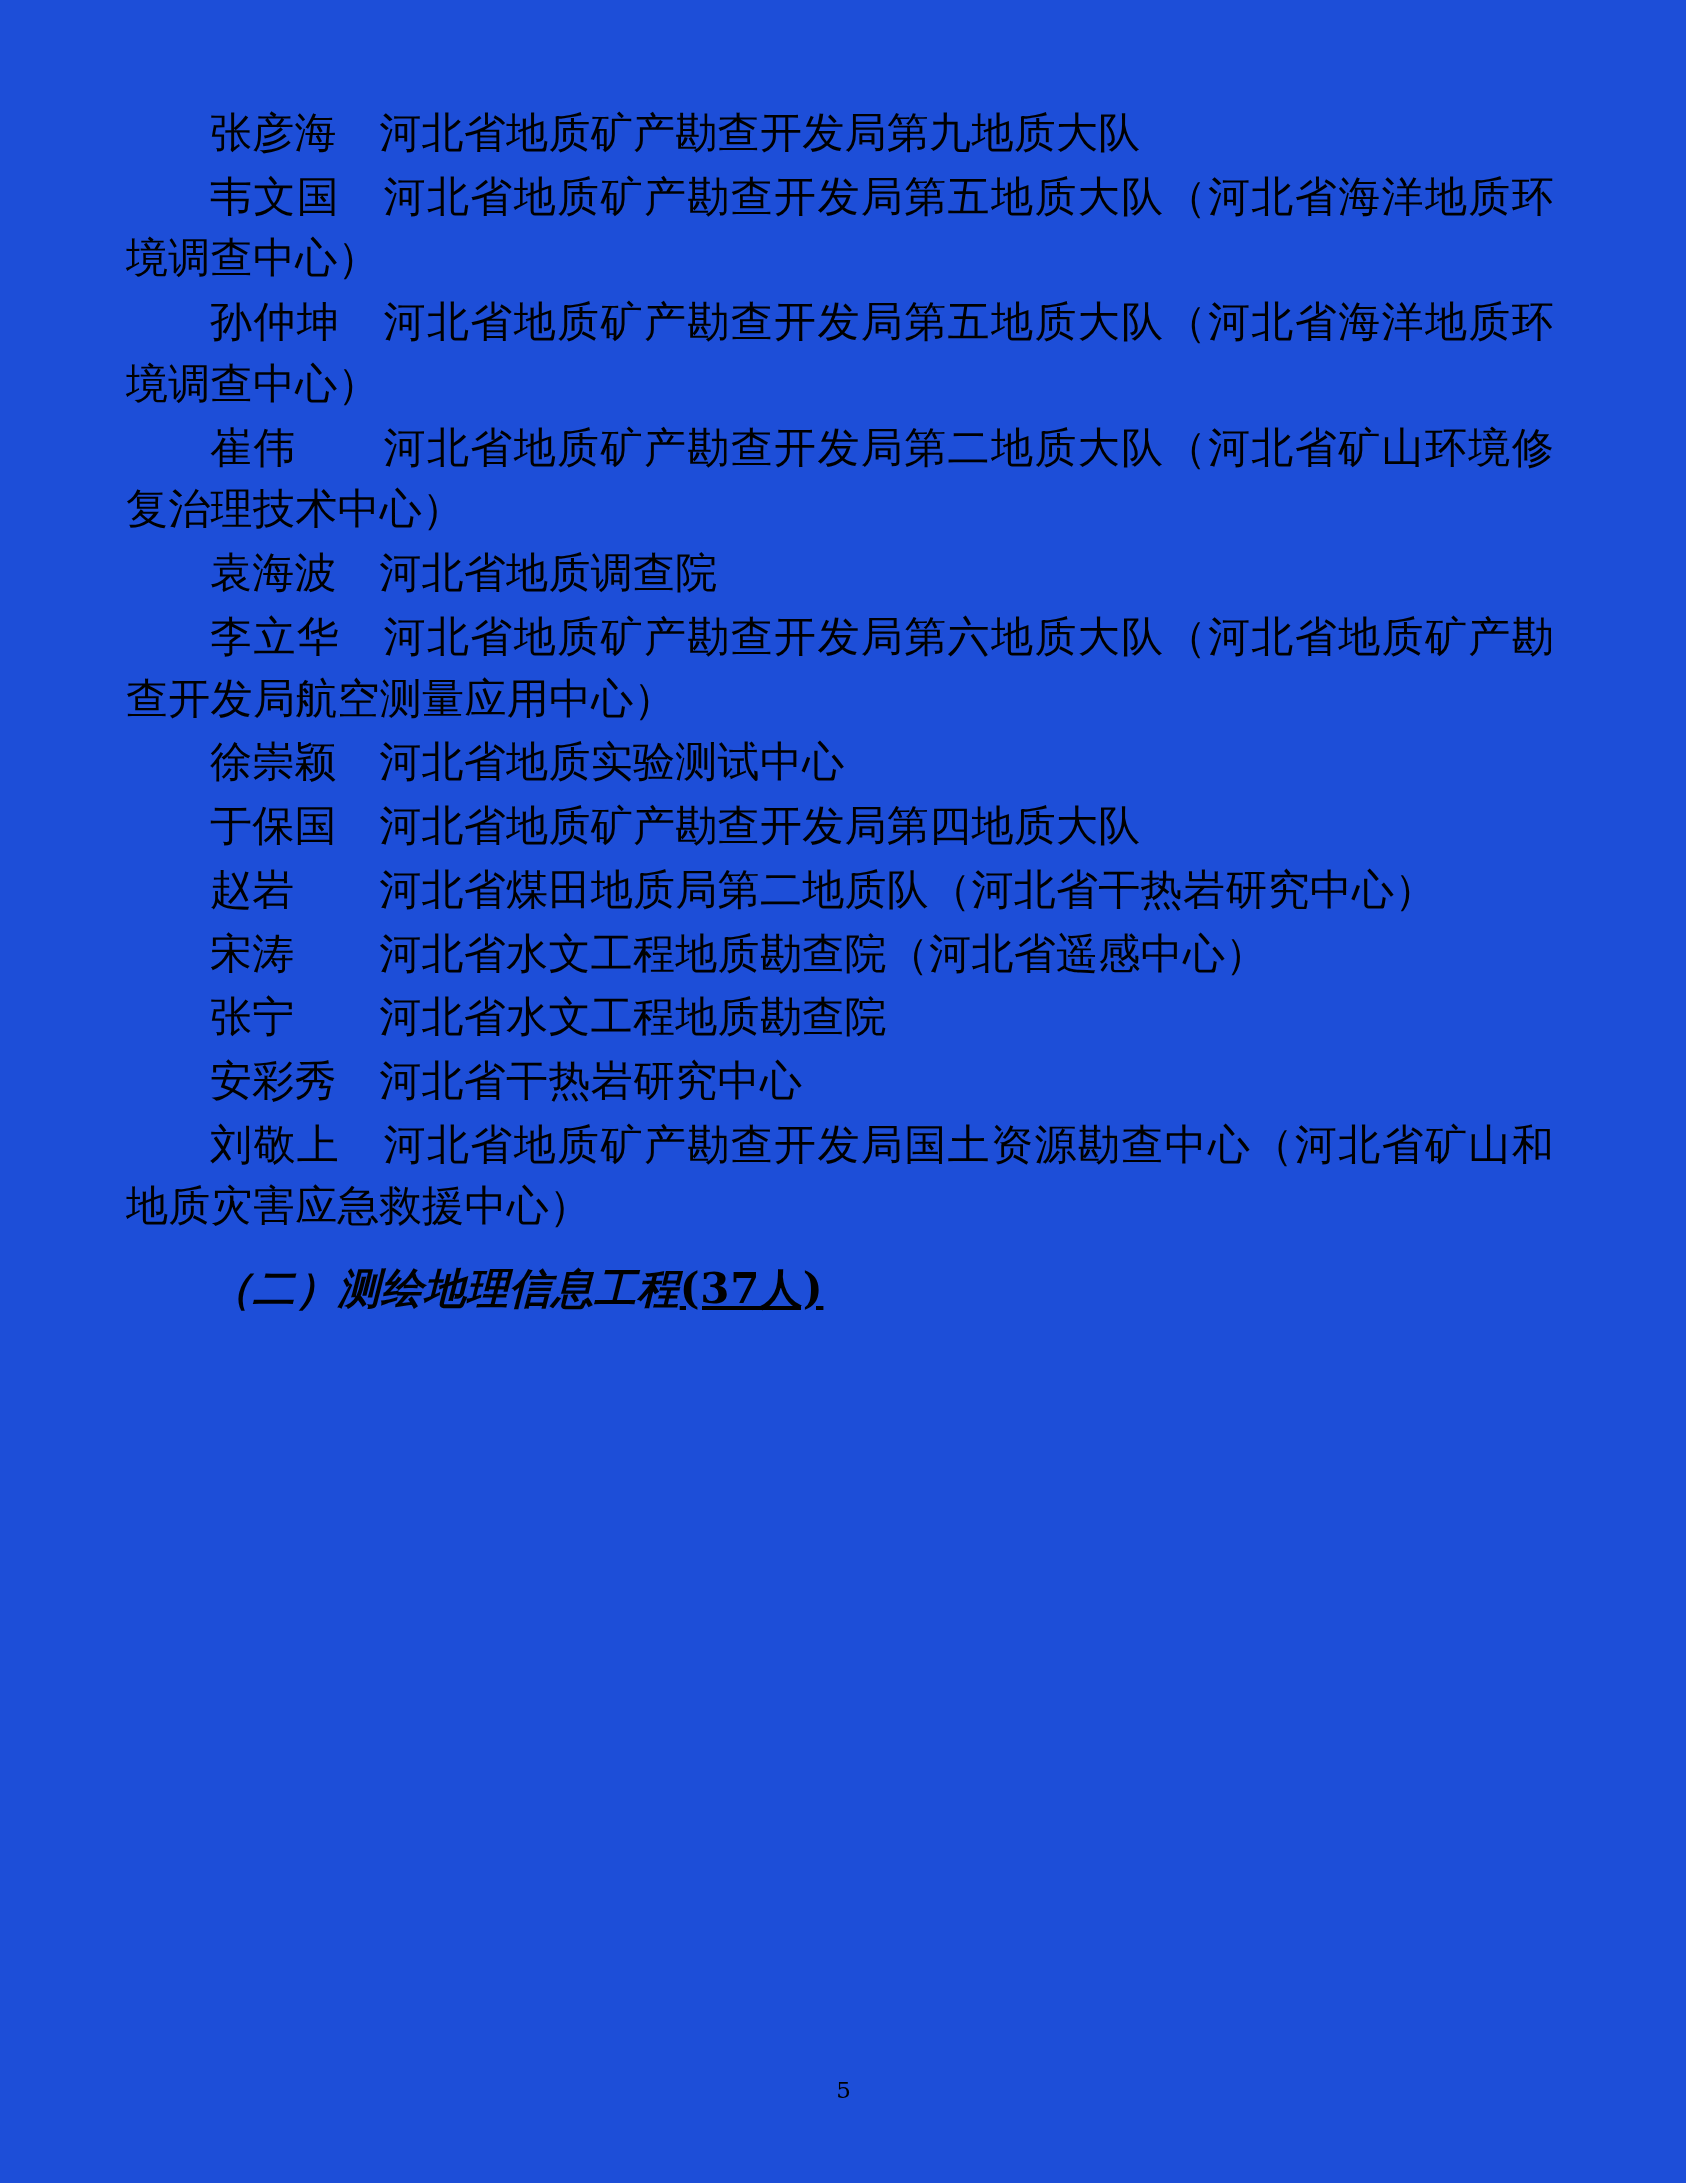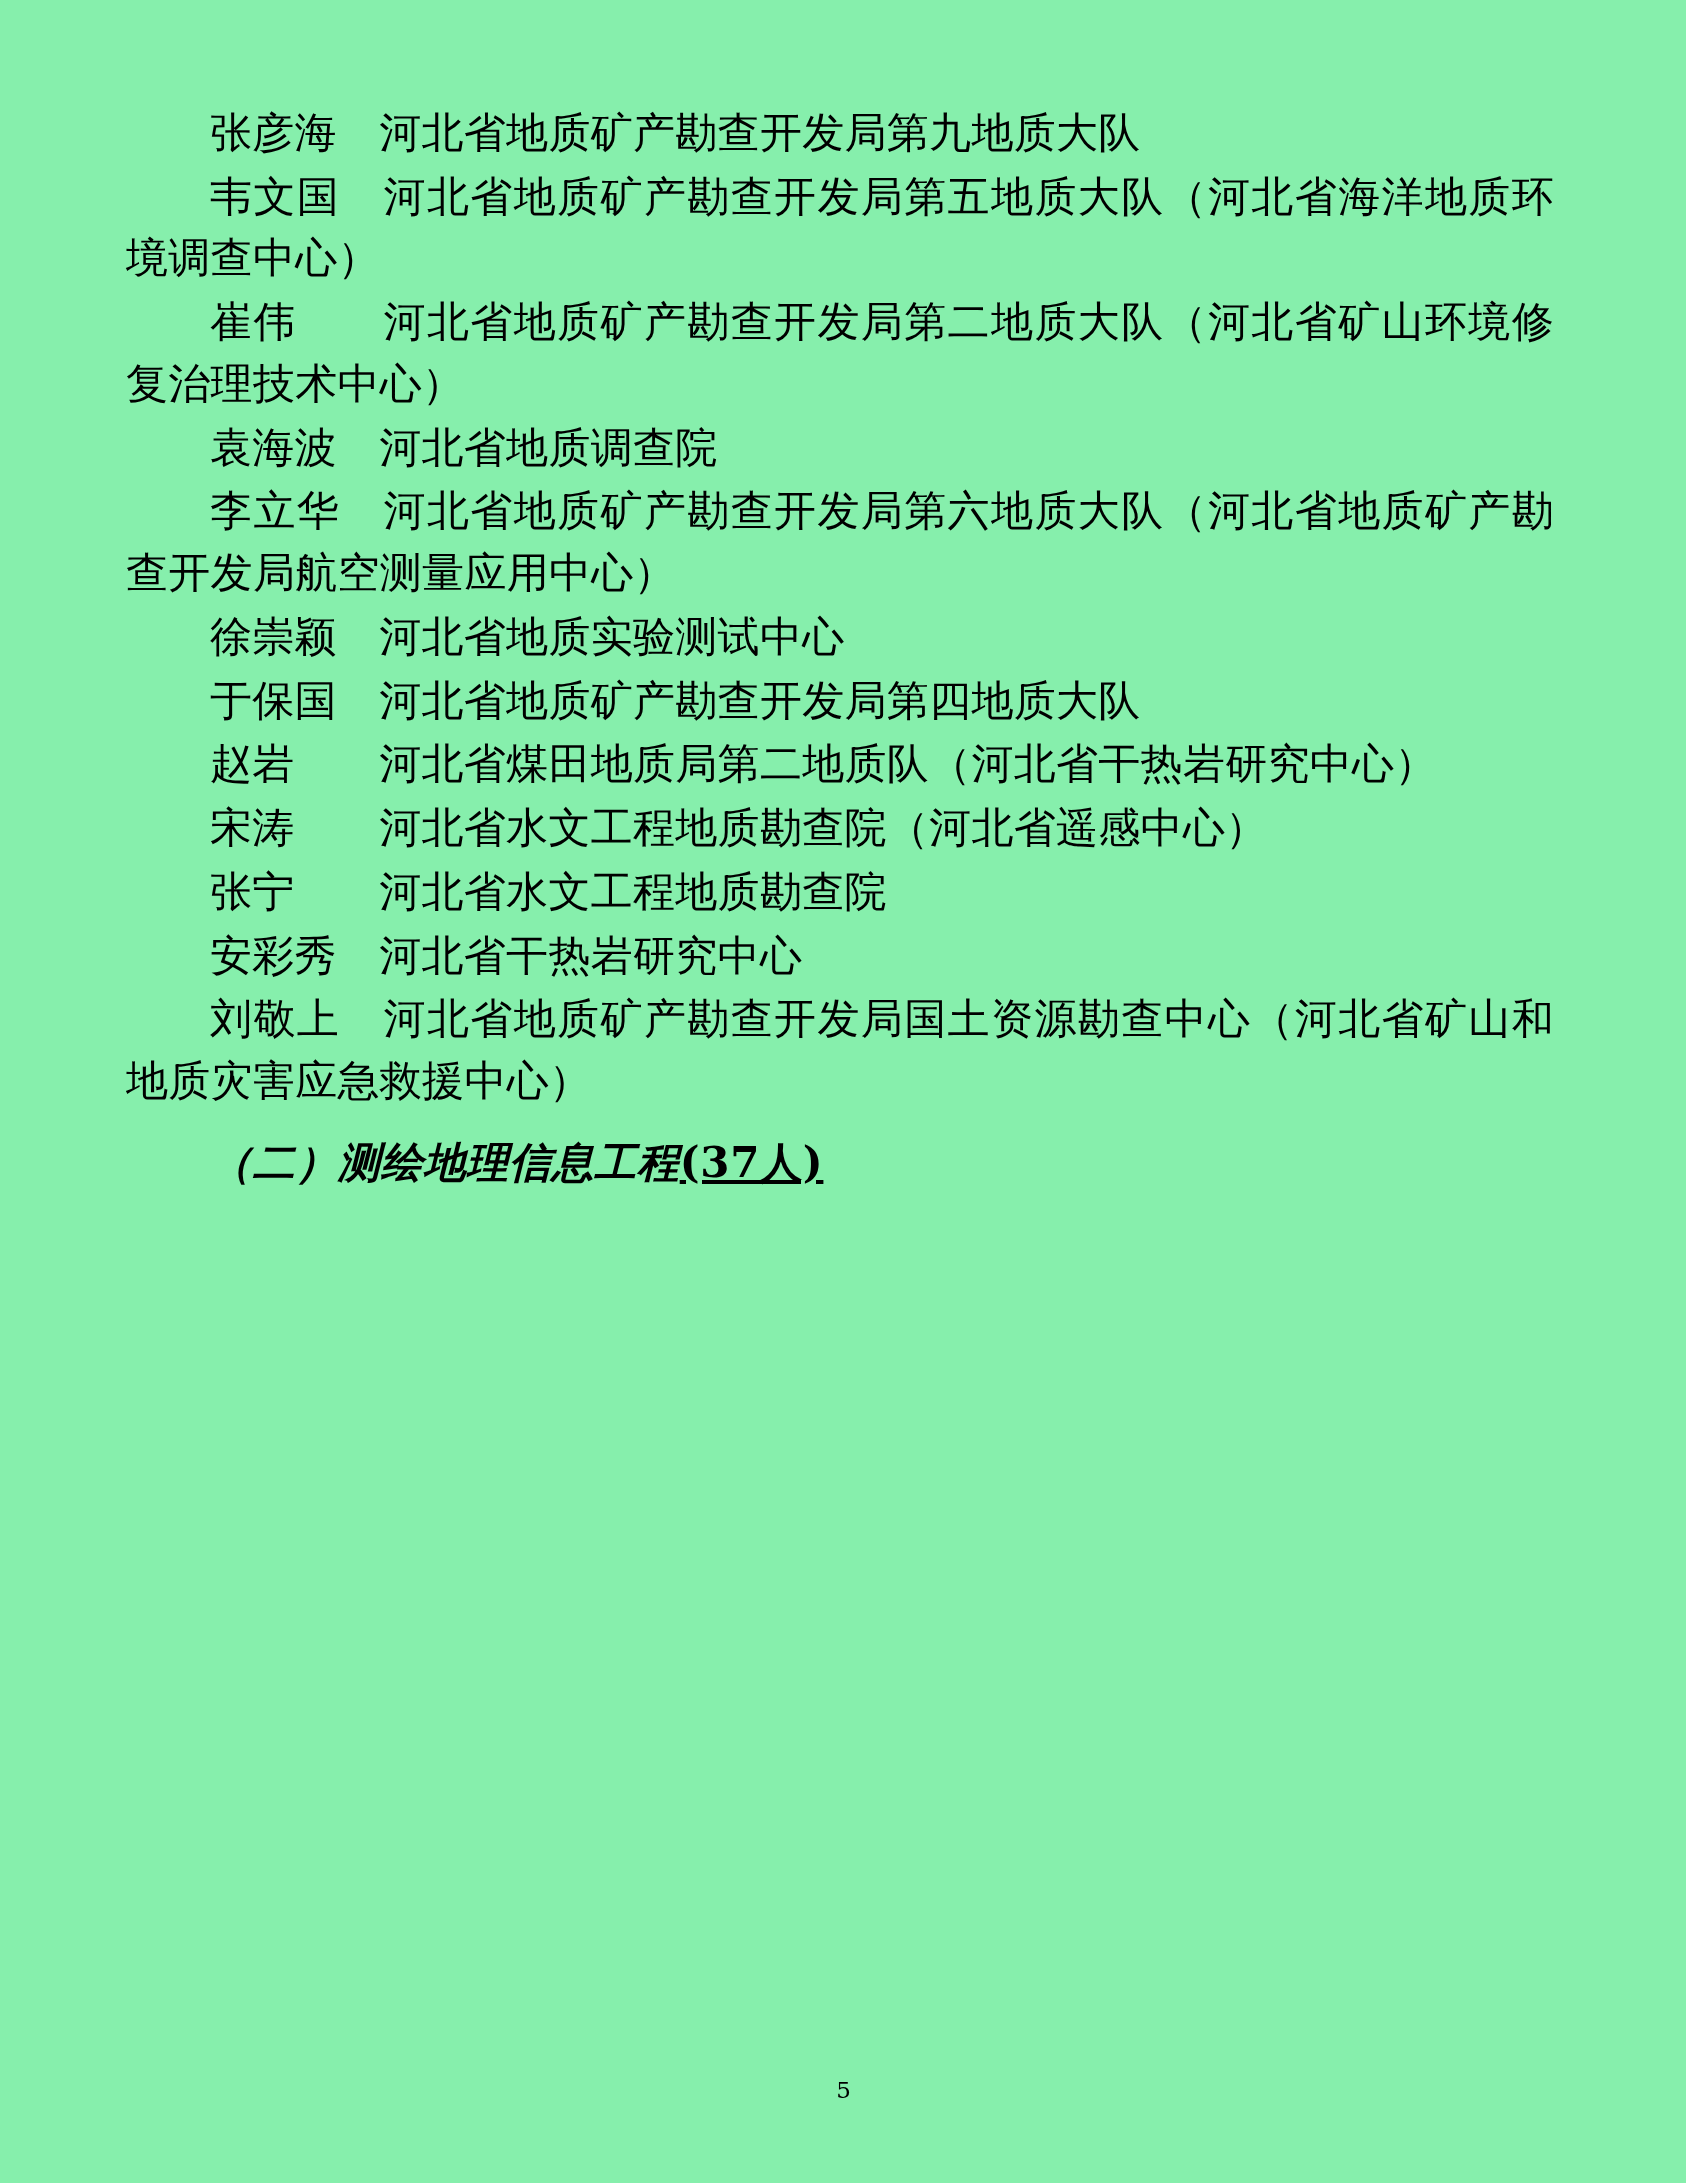--- a/index.html
+++ b/index.html
@@ -7,21 +7,21 @@
     padding: 0;
     background: #ffffff;
   }
   body {
     font-family: "DejaVu Serif", "Liberation Serif", serif;
   }
   .page {
     position: relative;
     width: 1687px;
     height: 2183px;
-    background: #86efac;
+    background: #1d4ed8;
     box-sizing: border-box;
     padding: 102px 133px 0 126px;
     overflow: hidden;
   }
   .doc-body {
     font-size: 42px;
     line-height: 1.47;
     color: #000000;
     letter-spacing: 0.3px;
     text-align: justify;
@@ -58,20 +58,21 @@
 </style>
 </head>
 <body>
 
 <div class="page">
 
   <div class="doc-body">
 
     <p class="entry">张彦海　河北省地质矿产勘查开发局第九地质大队</p>
     <p class="entry">韦文国　河北省地质矿产勘查开发局第五地质大队（河北省海洋地质环境调查中心）</p>
+    <p class="entry">孙仲坤　河北省地质矿产勘查开发局第五地质大队（河北省海洋地质环境调查中心）</p>
     <p class="entry">崔伟　　河北省地质矿产勘查开发局第二地质大队（河北省矿山环境修复治理技术中心）</p>
     <p class="entry">袁海波　河北省地质调查院</p>
     <p class="entry">李立华　河北省地质矿产勘查开发局第六地质大队（河北省地质矿产勘查开发局航空测量应用中心）</p>
     <p class="entry">徐崇颖　河北省地质实验测试中心</p>
     <p class="entry">于保国　河北省地质矿产勘查开发局第四地质大队</p>
     <p class="entry">赵岩　　河北省煤田地质局第二地质队（河北省干热岩研究中心）</p>
     <p class="entry">宋涛　　河北省水文工程地质勘查院（河北省遥感中心）</p>
     <p class="entry">张宁　　河北省水文工程地质勘查院</p>
     <p class="entry">安彩秀　河北省干热岩研究中心</p>
     <p class="entry">刘敬上　河北省地质矿产勘查开发局国土资源勘查中心（河北省矿山和地质灾害应急救援中心）</p>

